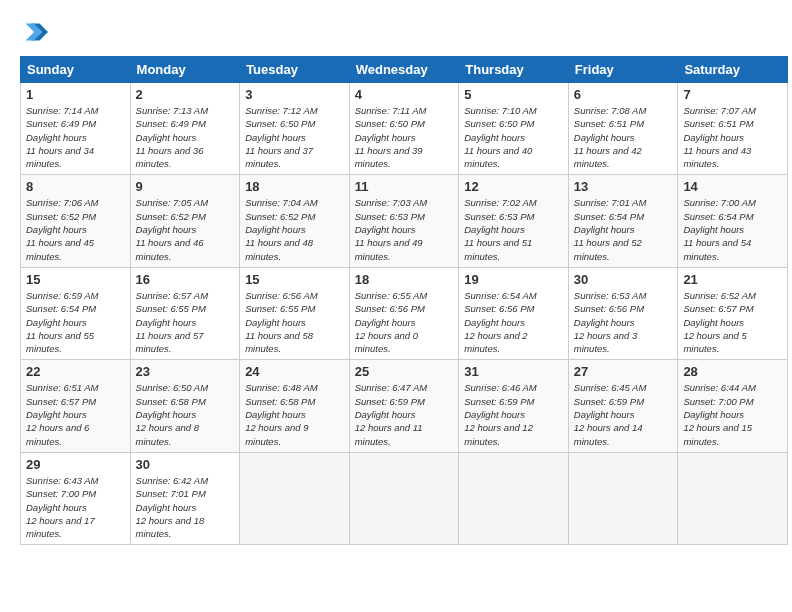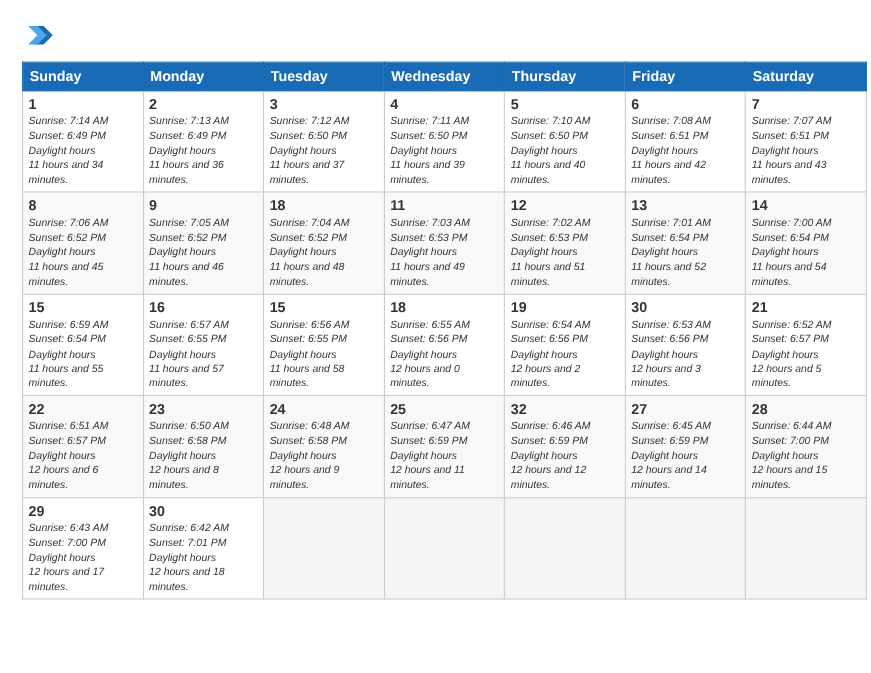--- a/index.html
+++ b/index.html
@@ -362,21 +362,21 @@
           <td>
             <span class="day-num">25</span>
         <div class="day-info">
           Sunrise: 6:47 AM<br>
           Sunset: 6:59 PM<br>
           Daylight hours<br>
           12 hours and 11 minutes.
         </div>
           </td>
           <td>
-            <span class="day-num">32</span>
+            <span class="day-num">31</span>
         <div class="day-info">
           Sunrise: 6:46 AM<br>
           Sunset: 6:59 PM<br>
           Daylight hours<br>
           12 hours and 12 minutes.
         </div>
           </td>
           <td>
             <span class="day-num">27</span>
         <div class="day-info">

